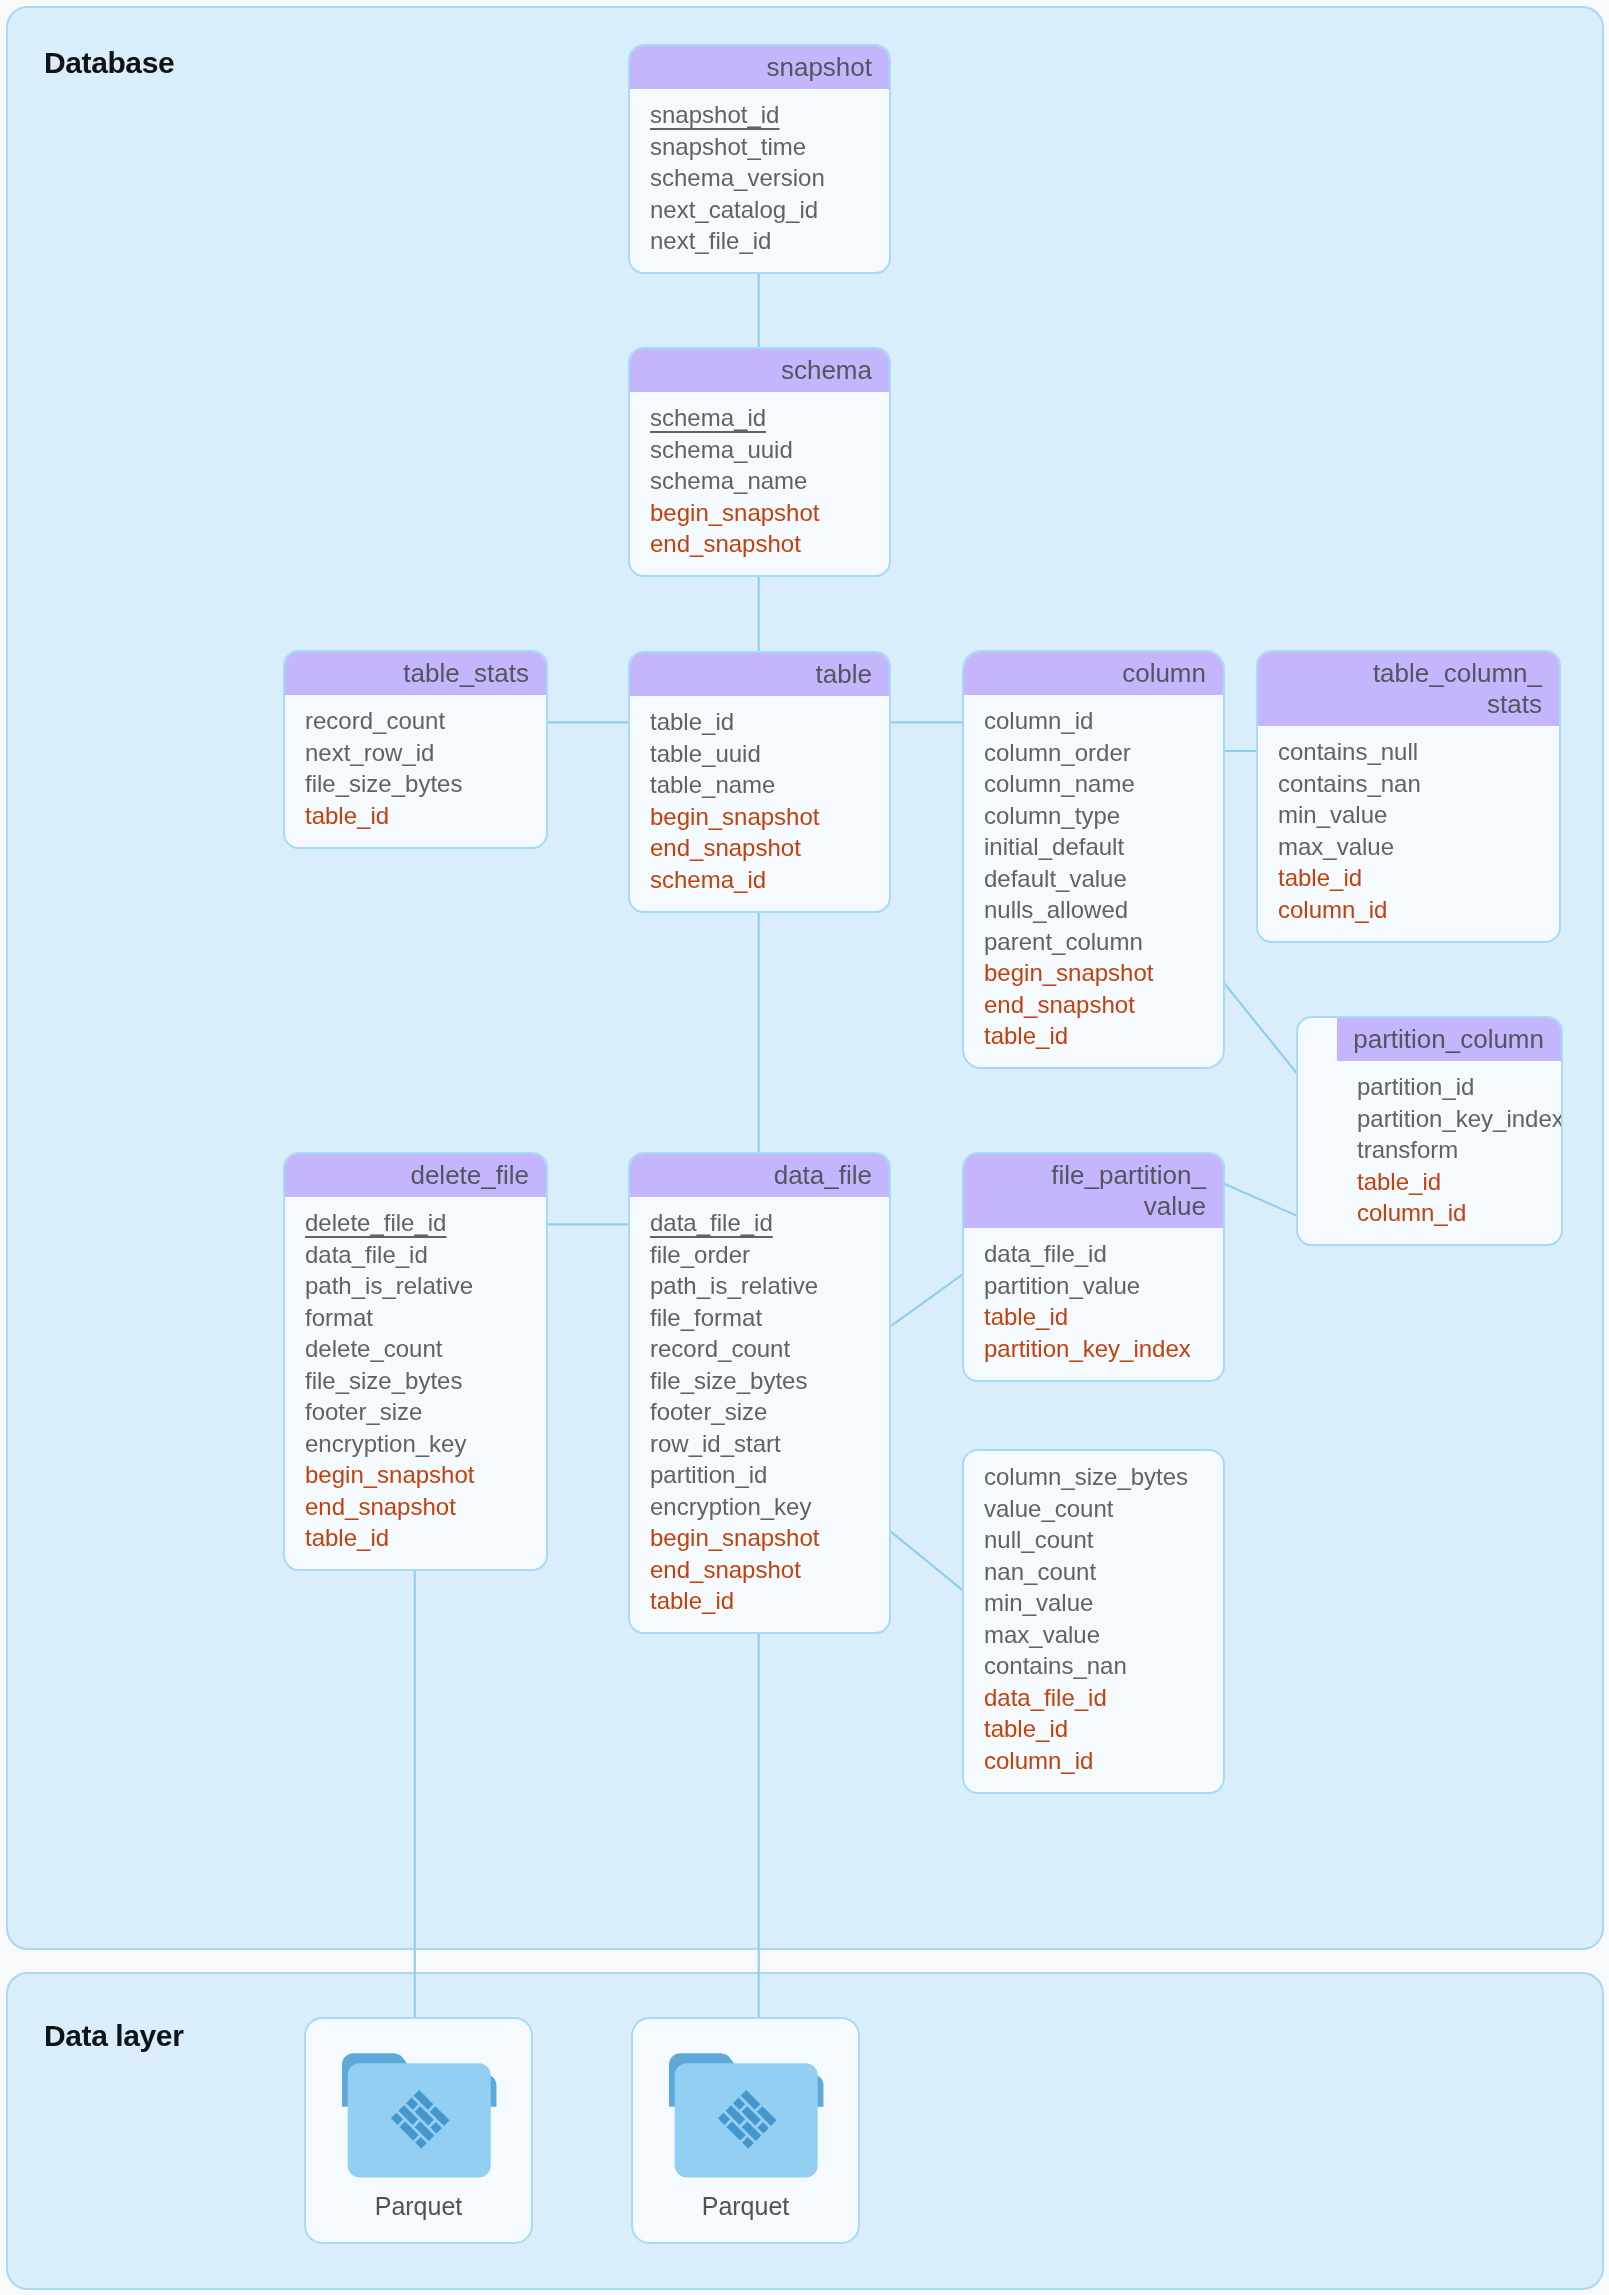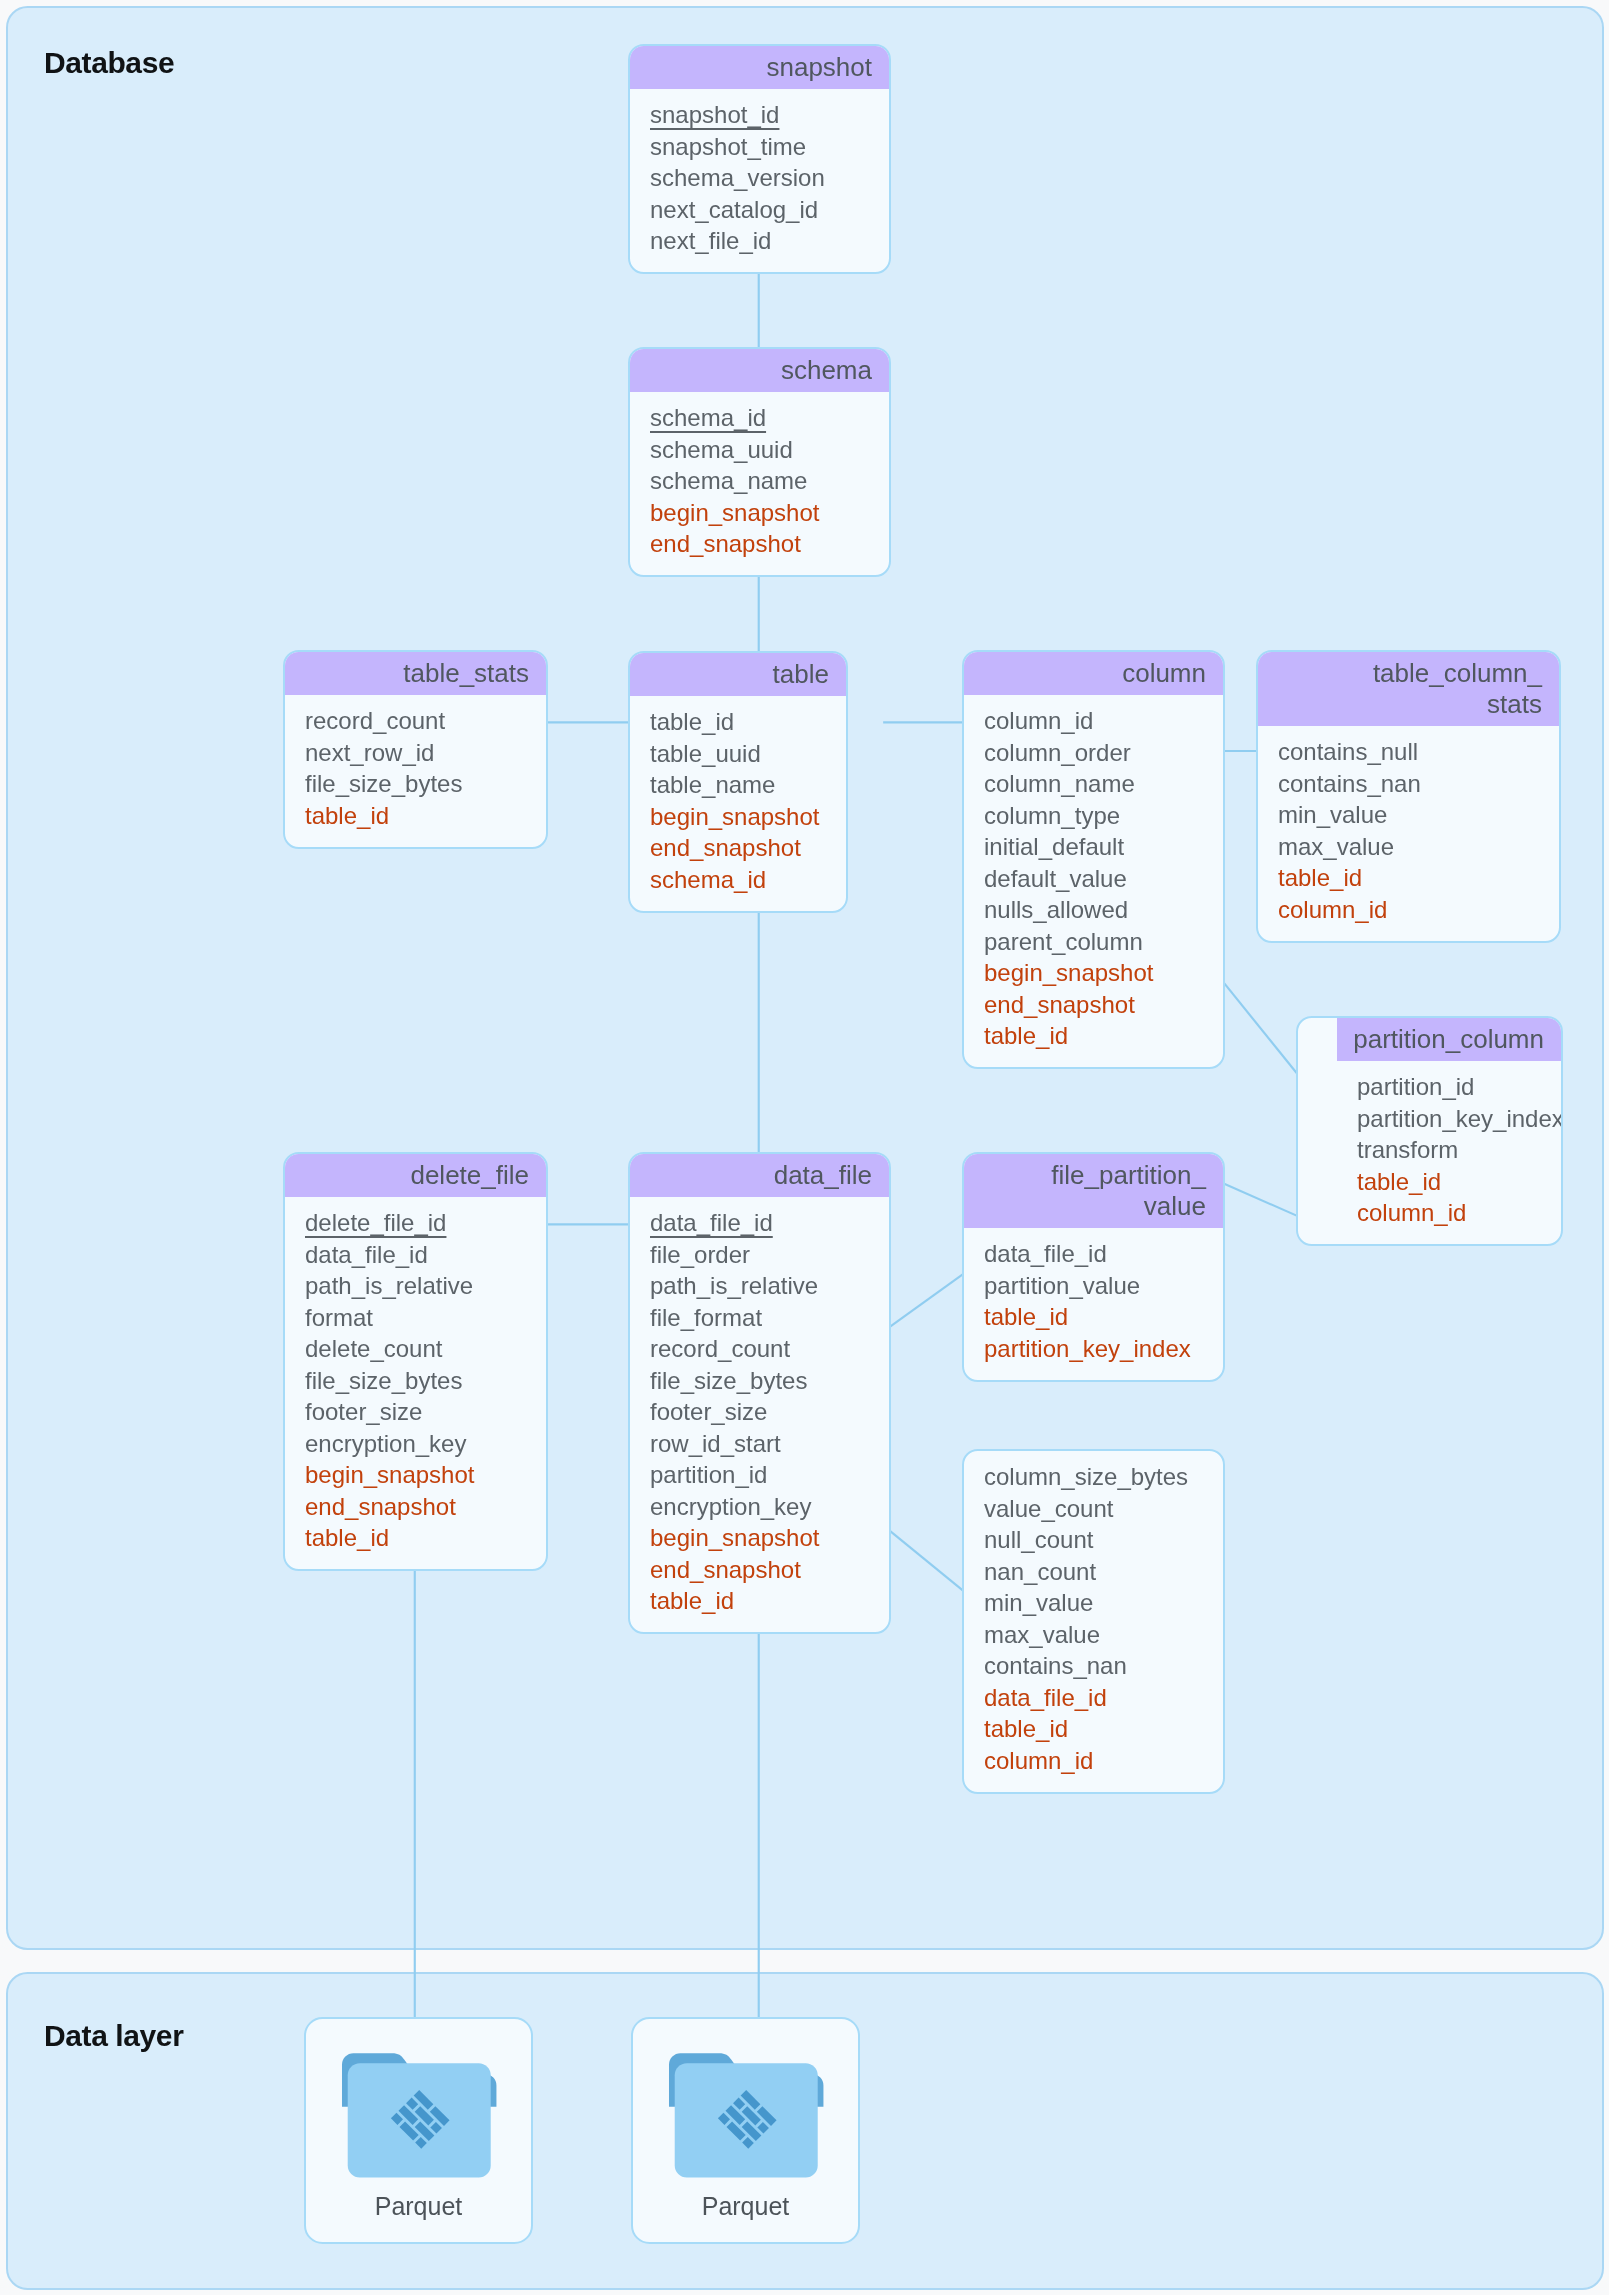--- a/index.html
+++ b/index.html
@@ -102,34 +102,34 @@
         <div class="entity-header">
           <div>table_stats</div>
         </div>
         <div class="entity-fields">
           <div class="field">record_count</div>
           <div class="field">next_row_id</div>
           <div class="field">file_size_bytes</div>
           <div class="field muted">table_id</div>
         </div>
       </div>
-      <div class="entity" style="left: 628px; top: 651px; width: 220px;">
+      <div class="entity" style="left: 628px; top: 651px; width: 263px;">
         <div class="entity-header">
           <div>table</div>
         </div>
         <div class="entity-fields">
           <div class="field">table_id</div>
           <div class="field">table_uuid</div>
           <div class="field">table_name</div>
           <div class="field muted">begin_snapshot</div>
           <div class="field muted">end_snapshot</div>
           <div class="field muted">schema_id</div>
         </div>
       </div>
-      <div class="entity" style="left: 962px; top: 650px; width: 263px;">
+      <div class="entity" style="left: 962px; top: 650px; width: 263px; border-radius: 19px;">
         <div class="entity-header">
           <div>column</div>
         </div>
         <div class="entity-fields">
           <div class="field">column_id</div>
           <div class="field">column_order</div>
           <div class="field">column_name</div>
           <div class="field">column_type</div>
           <div class="field">initial_default</div>
           <div class="field">default_value</div>

